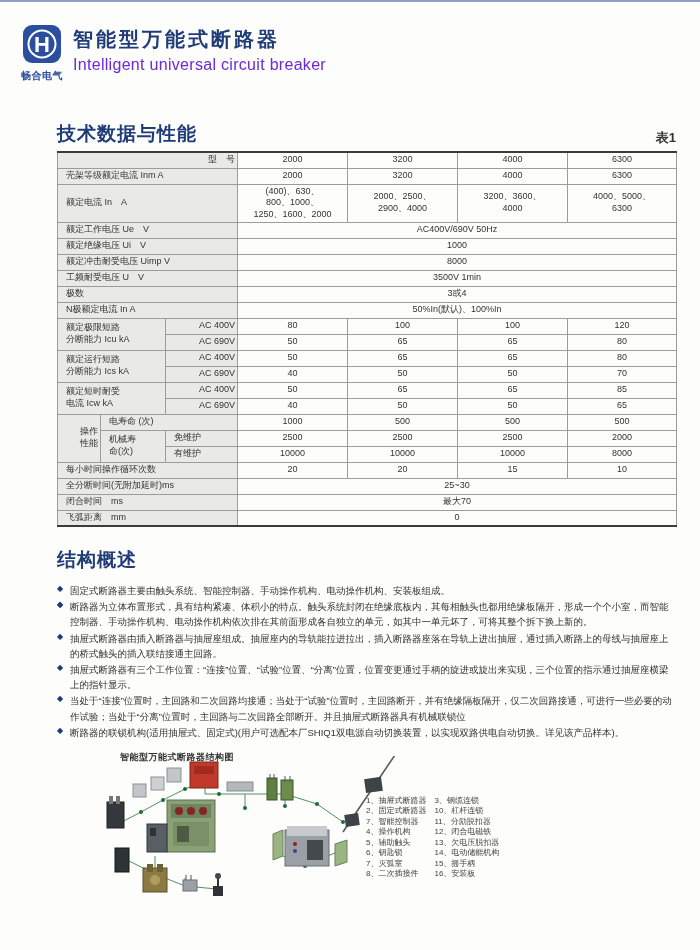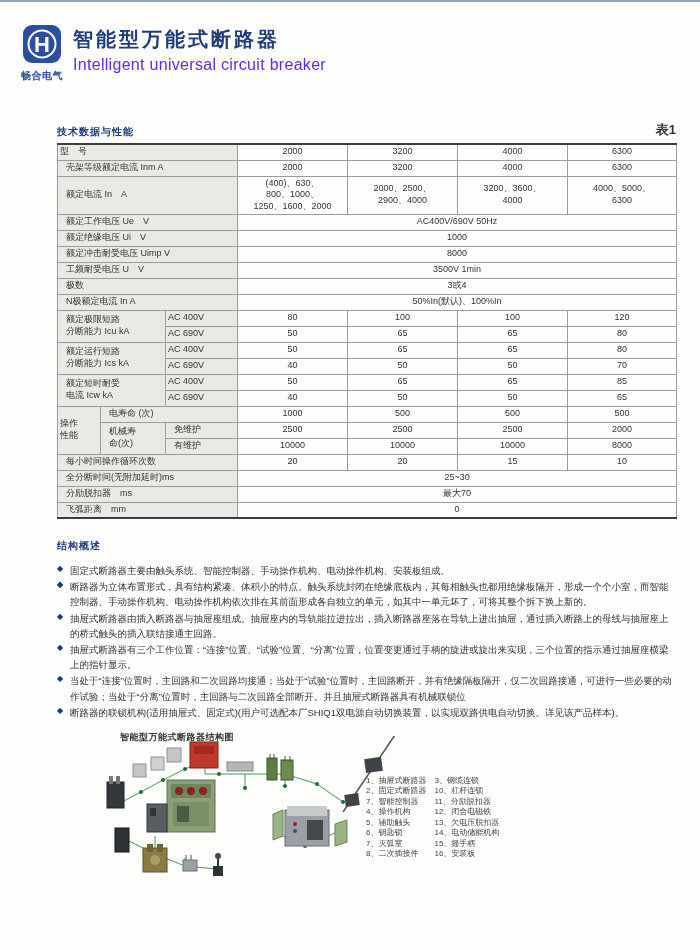--- a/index.html
+++ b/index.html
@@ -9,31 +9,31 @@
   
   .hdr { display:flex; align-items:flex-start; padding:22px 0 0 20px; }
   .logo-wrap { width:44px; text-align:center; margin-right:9px; }
   .logo-co { color:#2b4f9e; font-weight:bold; font-size:10px; margin-top:1px; letter-spacing:.5px; }
   .hdr-text { padding-top:2px; }
   .hdr-title { color:#1f3c78; font-size:20px; font-weight:bold; letter-spacing:3px; }
   .hdr-sub { color:#6d28d9; font-size:16px; margin-top:3px; letter-spacing:.3px; }
 
   .content { margin:0 24px 0 57px; width:619px; }
 
-  .sec-head { color:#1f3c78; font-size:10px; font-weight:bold; letter-spacing:1px; }
+  .sec-head { color:#1f3c78; font-size:19px; font-weight:bold; letter-spacing:1px; }
   .spec-head-row { display:flex; justify-content:space-between; align-items:flex-end; margin-top:38px; }
   .tbl-note { font-size:13px; color:#333; font-weight:bold; }
 
   
   table { border-collapse:collapse; width:619px; table-layout:fixed; margin-top:4px;
           border-top:2px solid #3c3c3c; border-bottom:2px solid #3c3c3c; }
   td { border:1px solid #9c9c9c; height:16px; font-size:9px; color:#333; text-align:center;
        vertical-align:middle; padding:1px 2px; line-height:1.3; white-space:pre-line; }
   td.lbl { background:#e9e9e6; text-align:left; padding-left:8px; }
-  td.lbl.ctr { text-align:left; padding-left:2px; }
+  td.lbl.ctr { text-align:right; padding-left:12px; }
 
   
   .overview { margin-top:20px; }
   .ov-list { list-style:none; margin-top:10px; }
   .ov-list li { position:relative; font-size:9.5px; color:#333; line-height:1.6; padding-left:13px; margin-bottom:1px; }
   .ov-list .dia { position:absolute; left:0; top:0; color:#1f3c78; font-size:8px; }
 
   
   .diagram { position:relative; height:185px; margin-top:10px; }
   .dia-cap { position:absolute; left:63px; top:1px; font-size:9px; font-weight:bold; color:#333; letter-spacing:.5px; }
@@ -207,21 +207,21 @@
           <td>20</td>
           <td>20</td>
           <td>15</td>
           <td>10</td>
         </tr>
         <tr>
           <td colspan="3" class="lbl">全分断时间(无附加延时)ms</td>
           <td colspan="4">25~30</td>
         </tr>
         <tr>
-          <td colspan="3" class="lbl">分励脱扣器　ms</td>
+          <td colspan="3" class="lbl">闭合时间　ms</td>
           <td colspan="4">最大70</td>
         </tr>
         <tr>
           <td colspan="3" class="lbl">飞弧距离　mm</td>
           <td colspan="4">0</td>
         </tr>
       </tbody>
   </table>
 
   <div class="overview">

